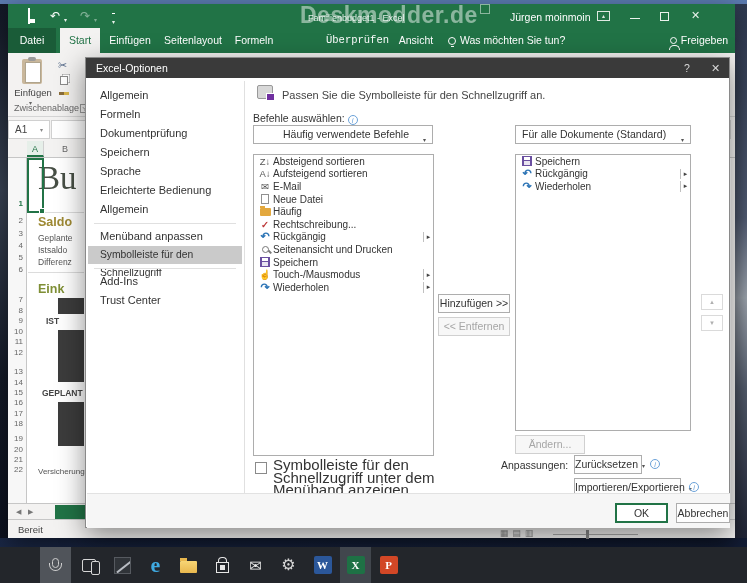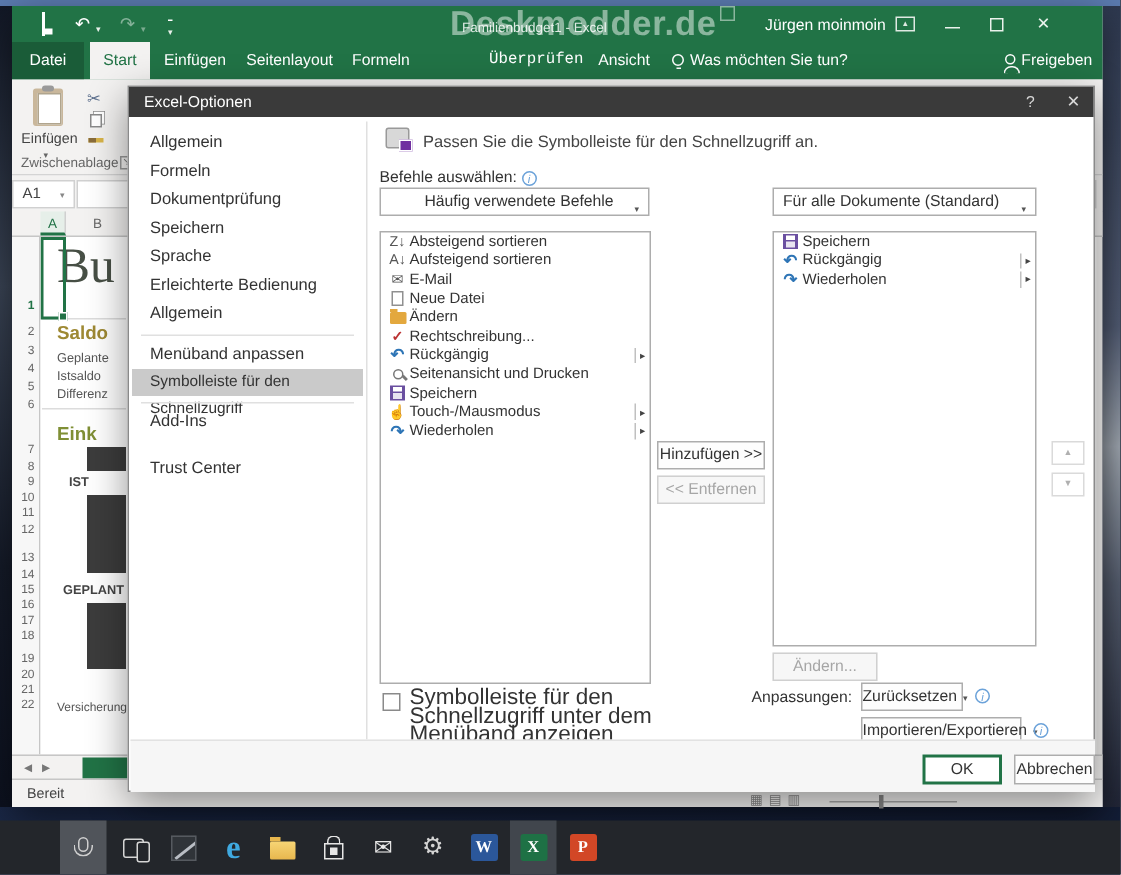--- a/index.html
+++ b/index.html
@@ -258,21 +258,21 @@
     <span class="side-item" style="top:66px;">Dokumentprüfung</span>
     <span class="side-item" style="top:85px;">Speichern</span>
     <span class="side-item" style="top:104px;">Sprache</span>
     <span class="side-item" style="top:123px;">Erleichterte Bedienung</span>
     <span class="side-item" style="top:142px;">Allgemein</span>
     <span class="side-hr" style="top:165px;"></span>
     <span class="side-item" style="top:169px;">Menüband anpassen</span>
     <span class="side-item sel" style="top:188px;font-size:10.3px;">Symbolleiste für den Schnellzugriff</span>
     <span class="side-hr" style="top:210px;"></span>
     <span class="side-item" style="top:214px;">Add-Ins</span>
-    <span class="side-item" style="top:233px;margin-top:12px;">Trust Center</span>
+    <span class="side-item" style="top:233px;">Trust Center</span>
     <span class="vsep"></span>
 
     <span class="hdr-ic"></span>
     <span class="dlg-lbl" style="left:196px;top:31px;font-size:11px;color:#444;">Passen Sie die Symbolleiste für den Schnellzugriff an.</span>
 
     <span class="dlg-lbl" style="left:167px;top:54px;"><span>Befehle auswählen:</span><span class="info">i</span></span>
     <span class="dd" style="left:167px;top:67px;width:180px;text-align:center;"><span>Häufig verwendete Befehle</span><span class="dd-caret">▾</span></span>
 
     <span class="dd" style="left:429px;top:67px;width:176px;"><span>Für alle Dokumente (Standard)</span><span class="dd-caret">▾</span></span>
 
@@ -292,21 +292,21 @@
       <div class="lb-row">
           <span class="mi">
             <span class="ic-page"></span>
           </span>
           <span>Neue Datei</span>
         </div>
       <div class="lb-row">
           <span class="mi">
             <span class="ic-folder"></span>
           </span>
-          <span>Ändern</span>
+          <span>Häufig</span>
         </div>
       <div class="lb-row">
           <span class="mi" style="color:#b33;font-weight:bold;">✓</span>
           <span>Rechtschreibung...</span>
         </div>
       <div class="lb-row">
           <span class="mi blue">↶</span>
           <span>Rückgängig</span>
           <span class="fly">▸</span>
         </div>

